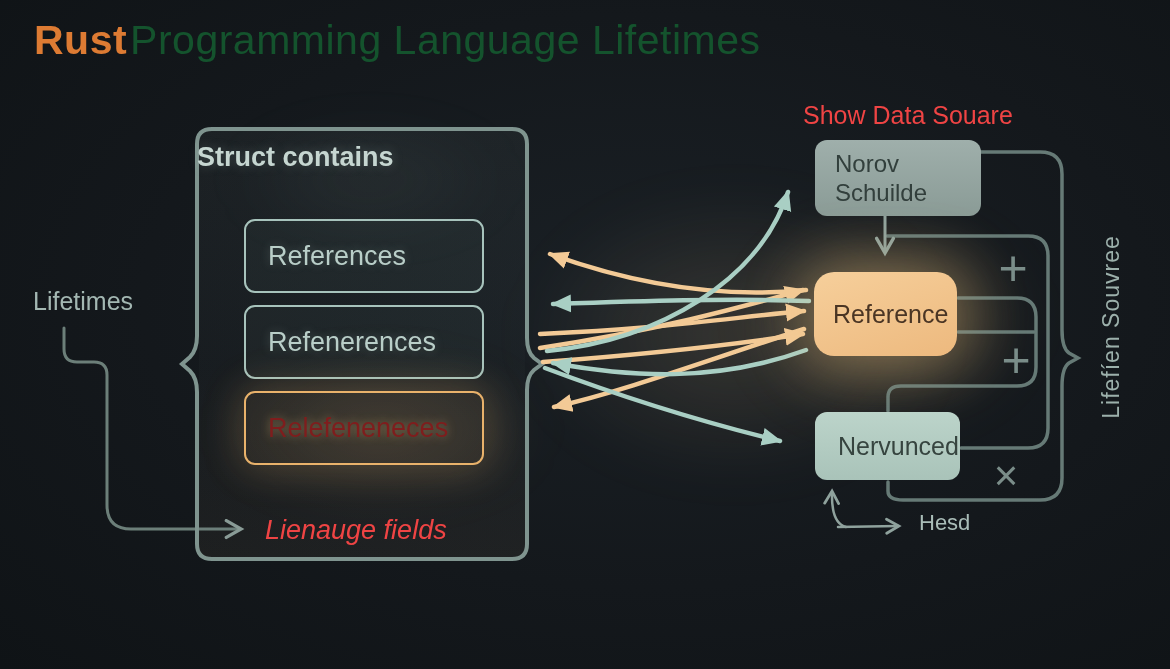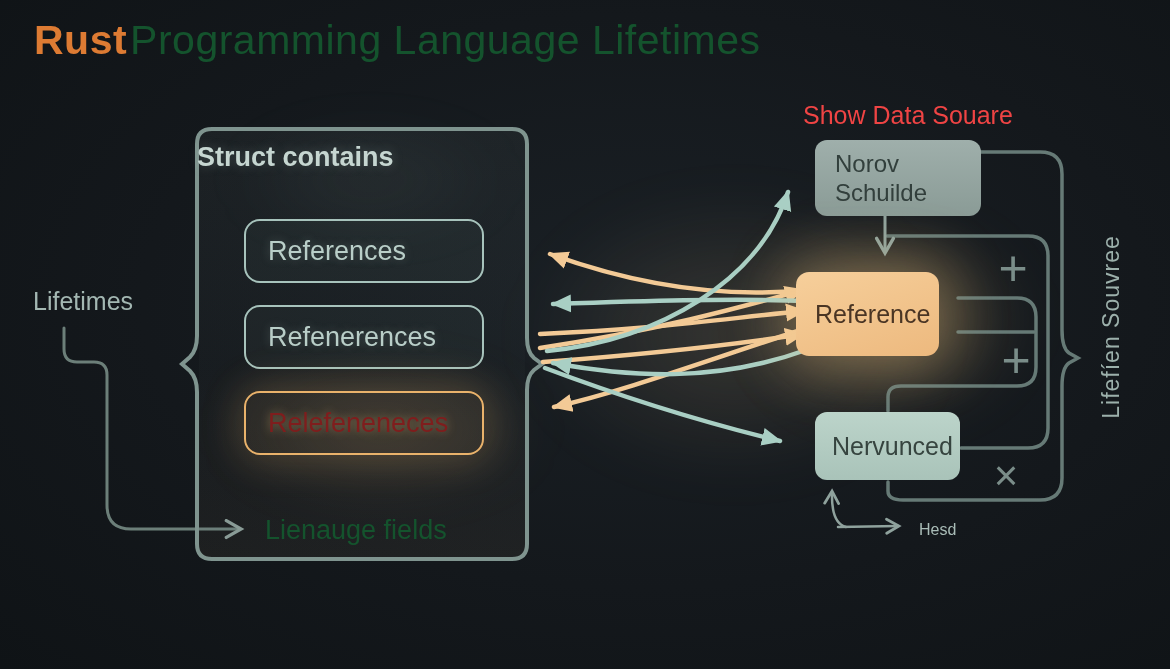--- a/index.html
+++ b/index.html
@@ -19,42 +19,42 @@
   .struct-bg{left:199px;top:131px;width:326px;height:426px;z-index:2;
     background:linear-gradient(180deg,rgba(190,215,205,.05),rgba(190,215,205,.02) 55%,rgba(235,200,150,.05));}
   svg.lines{position:absolute;left:0;top:0;z-index:3;}
   .layer{position:absolute;left:0;top:0;width:100%;height:100%;z-index:4;}
   
   .title{left:34px;top:17px;font-size:41px;letter-spacing:.5px;white-space:nowrap;}
   .title .brand{font-weight:800;color:#dd7b33;margin-right:3px;}
   .title .rest{font-weight:500;color:#14532d;}
   .lifetimes{left:33px;top:287px;font-size:25px;font-weight:500;color:#a3b7b2;}
   .struct-heading{left:197px;top:142px;width:330px;font-size:27px;font-weight:600;color:#c6d6d1;text-shadow:0 0 12px rgba(190,220,210,.25);}
-  .field{left:244px;width:240px;height:64px;border:2.5px solid #a7c3bc;border-radius:16px;
+  .field{left:244px;width:240px;height:74px;border:2.5px solid #a7c3bc;border-radius:11px;
     display:flex;align-items:center;padding-left:22px;box-sizing:border-box;
     font-size:27px;font-weight:500;color:#b9cec8;background:rgba(190,220,210,.04);
     text-shadow:0 0 10px rgba(190,220,210,.25);}
   .field.f1{top:219px;} .field.f2{top:305px;}
   .field.f3{top:391px;border-color:#e9b26b;color:#7f1d1d;background:rgba(240,190,120,.07);
     box-shadow:0 0 38px 6px rgba(240,185,110,.20);text-shadow:0 0 10px rgba(245,200,130,.45);}
-  .footer-label{left:265px;top:515px;font-size:27px;font-weight:500;color:#14532d;}
+  .footer-label{left:265px;top:515px;font-size:27px;font-weight:500;color:#ef4444;font-style:italic;}
   .show-data{left:803px;top:101px;font-size:25px;font-weight:500;color:#ef4444;}
   
   .node{box-sizing:border-box;display:flex;flex-direction:column;justify-content:center;}
   .norov{left:815px;top:140px;width:166px;height:76px;border-radius:12px;
     background:linear-gradient(180deg,#9fafab,#8a9b96);color:#323f3c;
     font-size:24px;font-weight:500;line-height:29px;padding-left:20px;}
-  .reference{left:796px;top:272px;width:143px;height:84px;border-radius:13px;
+  .reference{left:814px;top:272px;width:143px;height:84px;border-radius:20px;
     background:linear-gradient(160deg,#f6cf9b,#edb97e);color:#4a3524;
     font-size:25px;font-weight:500;line-height:30px;padding-left:19px;
     box-shadow:0 0 55px 14px rgba(243,200,130,.30);}
   .nervunced{left:815px;top:412px;width:145px;height:68px;border-radius:12px;
     background:linear-gradient(180deg,#bcd4ca,#a9c3b9);color:#36443f;
-    font-size:25px;font-weight:500;padding-left:17px;}
-  .hesd{left:919px;top:510px;font-size:16px;font-weight:500;color:#a9bcb7;margin-top:11px;}
+    font-size:25px;font-weight:500;padding-left:23px;}
+  .hesd{left:919px;top:510px;font-size:22px;font-weight:500;color:#a9bcb7;}
   .sym{color:#7a8d89;font-weight:300;text-align:center;}
   .plus1{left:993px;top:239px;width:40px;font-size:50px;}
   .plus2{left:996px;top:331px;width:40px;font-size:50px;}
   .times{left:986px;top:452px;width:40px;font-size:42px;font-weight:400;}
   .side-label{left:1013px;top:312px;width:200px;height:30px;transform:rotate(-90deg);
     text-align:center;font-size:23px;font-weight:500;color:#9cb0ab;letter-spacing:1px;white-space:nowrap;}
 </style>
 </head>
 <body>
 

